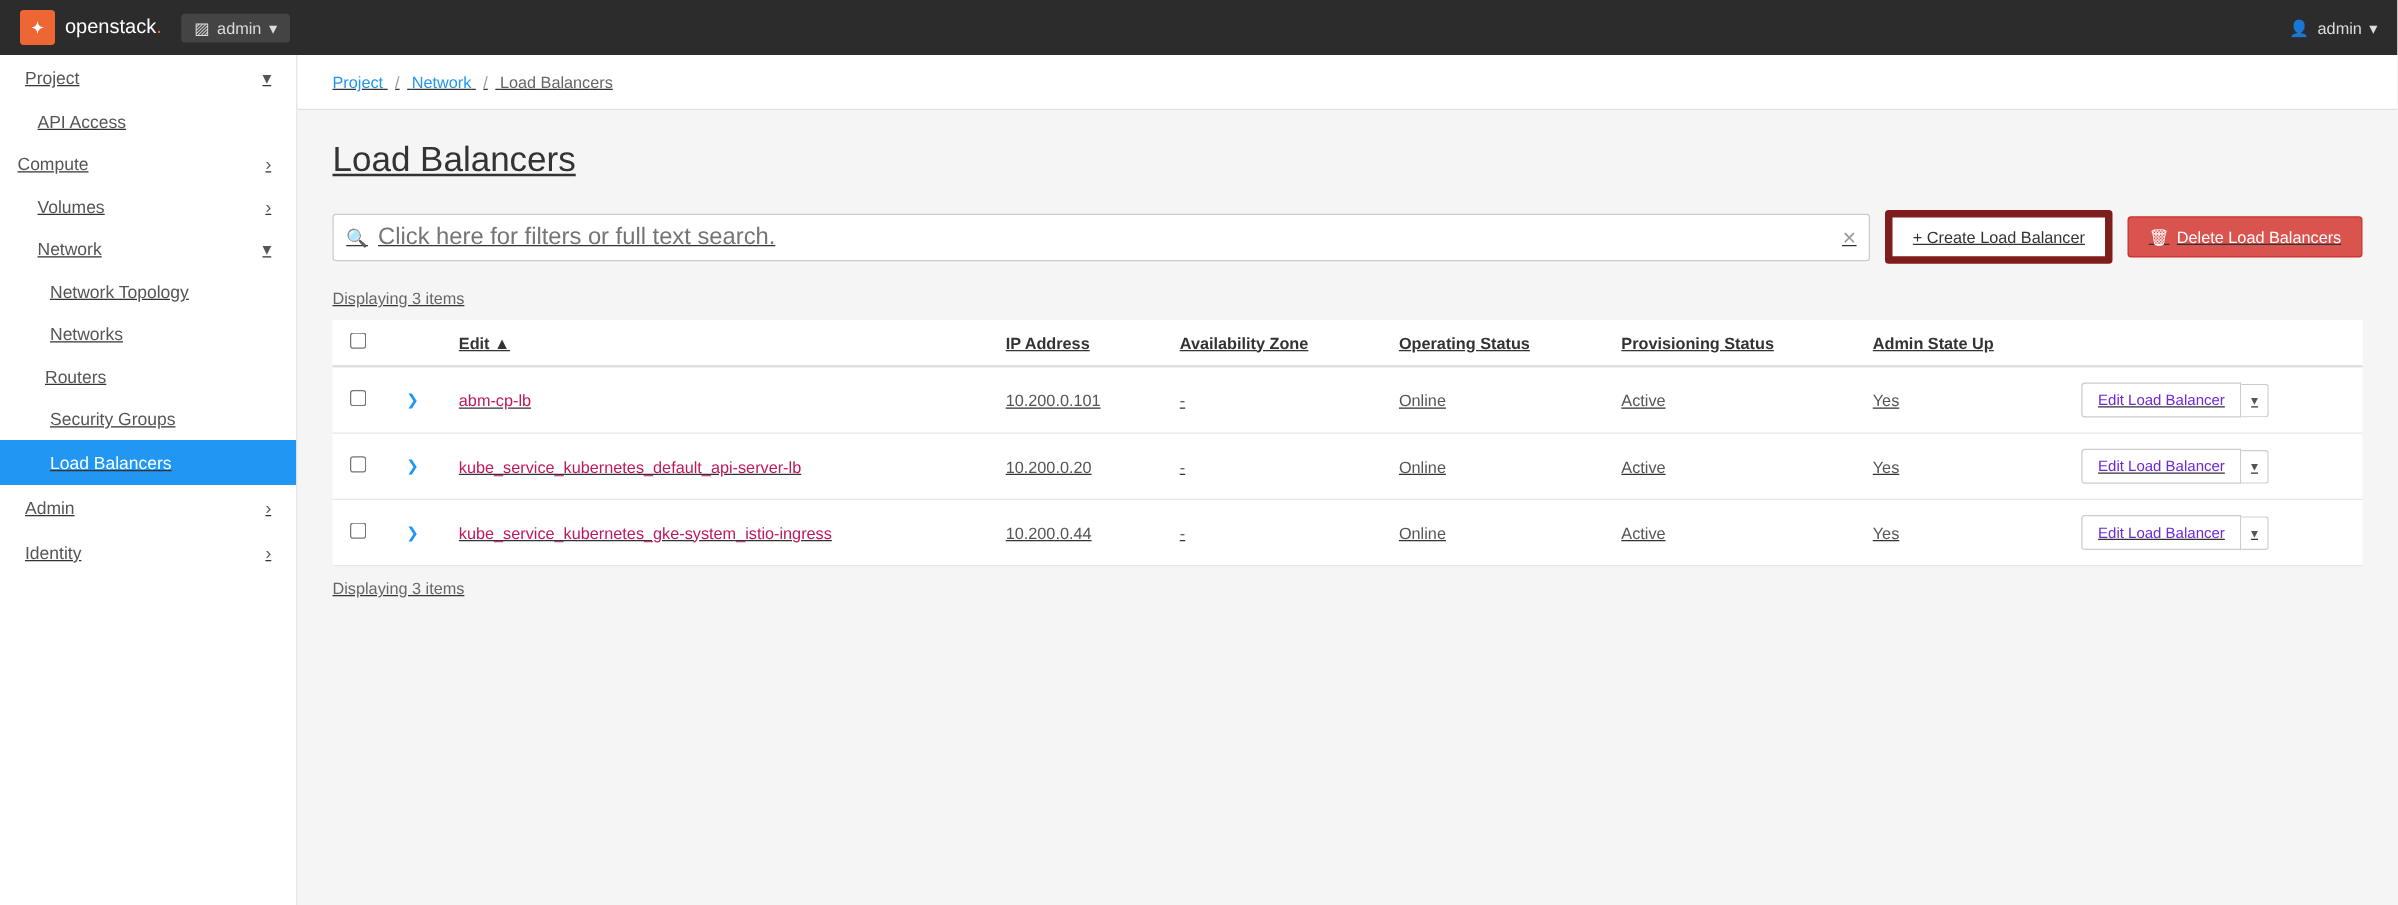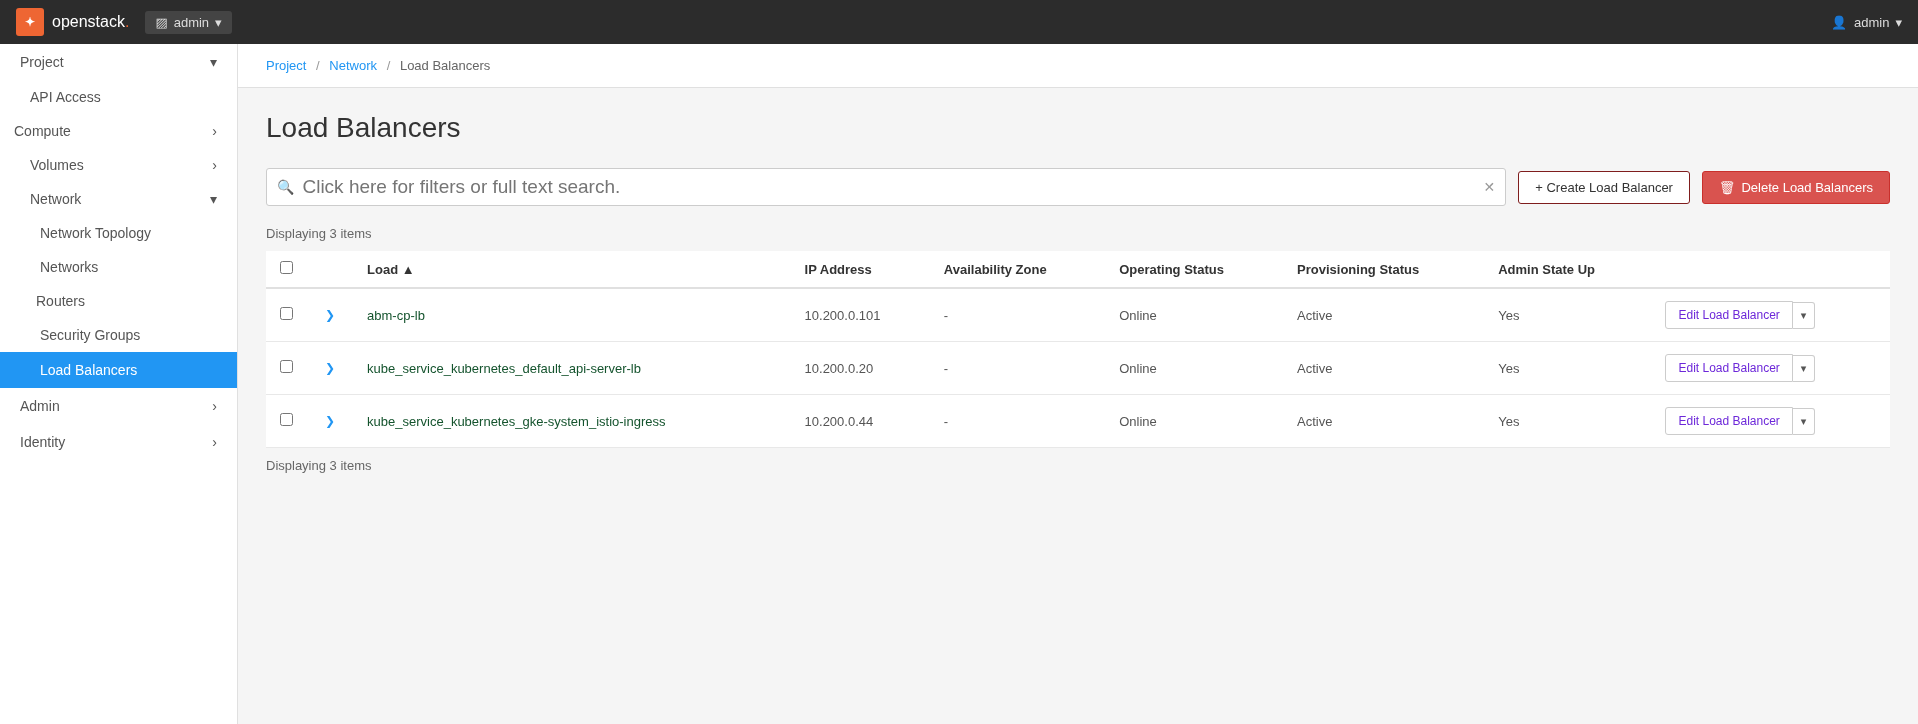--- a/index.html
+++ b/index.html
@@ -24,21 +24,21 @@
     }
     .openstack-logo .logo-text { color: #fff; font-size: 16px; font-weight: 300; }
     .openstack-logo .logo-dot { color: #e63; }
     .admin-project {
       background: #444; color: #ddd; border: none; cursor: pointer;
       display: flex; align-items: center; gap: 6px; padding: 4px 10px; border-radius: 3px; font-size: 13px;
     }
     .top-nav-right { display: flex; align-items: center; gap: 6px; color: #ddd; font-size: 13px; cursor: pointer; }
 
     
-    .layout { display: flex; flex: 1; overflow: hidden; }
+    .layout { display: flex; flex: 1; overflow: hidden; text-decoration: underline; }
 
     
     .sidebar {
       width: 238px; background: #fff; border-right: 1px solid #e0e0e0;
       overflow-y: auto; flex-shrink: 0;
     }
     .sidebar-item {
       padding: 10px 20px;
       cursor: pointer;
       display: flex; align-items: center; justify-content: space-between;
@@ -75,21 +75,21 @@
     .search-box {
       flex: 1; display: flex; align-items: center;
       border: 1px solid #ccc; background: #fff; border-radius: 3px; padding: 0 10px; height: 38px;
     }
     .search-box input {
       border: none; outline: none; flex: 1; font-size: 19px; color: #555; background: transparent; padding: 0 8px;
     }
     .search-icon { color: #999; font-size: 14px; }
     .search-clear { color: #999; cursor: pointer; font-size: 14px; }
     .btn-create {
-      background: #fff; border: 1px solid #7f1d1d; color: #333; padding: 8px 16px;
+      background: #fff; border: 6px solid #7f1d1d; color: #333; padding: 8px 16px;
       border-radius: 3px; cursor: pointer; font-size: 13px; white-space: nowrap;
     }
     .btn-delete {
       background: #d9534f; border: 1px solid #c9302c; color: #fff; padding: 8px 16px;
       border-radius: 3px; cursor: pointer; font-size: 13px; white-space: nowrap;
       display: flex; align-items: center; gap: 6px;
     }
 
     .item-count { font-size: 13px; color: #666; margin-bottom: 10px; }
 
@@ -101,21 +101,21 @@
     }
     .data-table td {
       padding: 12px 14px; font-size: 13px; color: #555;
       border-bottom: 1px solid #e8e8e8;
     }
     .data-table input[type="checkbox"] { cursor: pointer; }
     .expand-btn {
       background: none; border: none; cursor: pointer; color: #2196f3;
       font-size: 12px; padding: 2px 4px;
     }
-    .link-blue { color: #14532d; text-decoration: none; margin-top: 29px; }
+    .link-blue { color: #be185d; text-decoration: none; margin-top: 29px; }
 
     .action-btn-group { display: flex; align-items: center; }
     .action-btn {
       background: #fff; border: 1px solid #ccc; color: #6d28d9; padding: 6px 12px;
       border-radius: 3px 0 0 3px; cursor: pointer; font-size: 12px; white-space: nowrap;
     }
     .action-dropdown-btn {
       background: #fff; border: 1px solid #ccc; border-left: none; color: #555;
       padding: 6px 8px; border-radius: 0 3px 3px 0; cursor: pointer; font-size: 11px;
     }
@@ -218,21 +218,21 @@
 
       <p class="item-count">Displaying 3 items</p>
 
       <table class="data-table">
         <thead>
           <tr>
             <th style="width:40px;">
               <input type="checkbox" style="">
             </th>
             <th style="width:30px;"></th>
-            <th>Load ▲</th>
+            <th>Edit ▲</th>
             <th>IP Address</th>
             <th>Availability Zone</th>
             <th>Operating Status</th>
             <th>Provisioning Status</th>
             <th>Admin State Up</th>
             <th></th>
           </tr>
         </thead>
         <tbody id="table-body">
         <tr>

